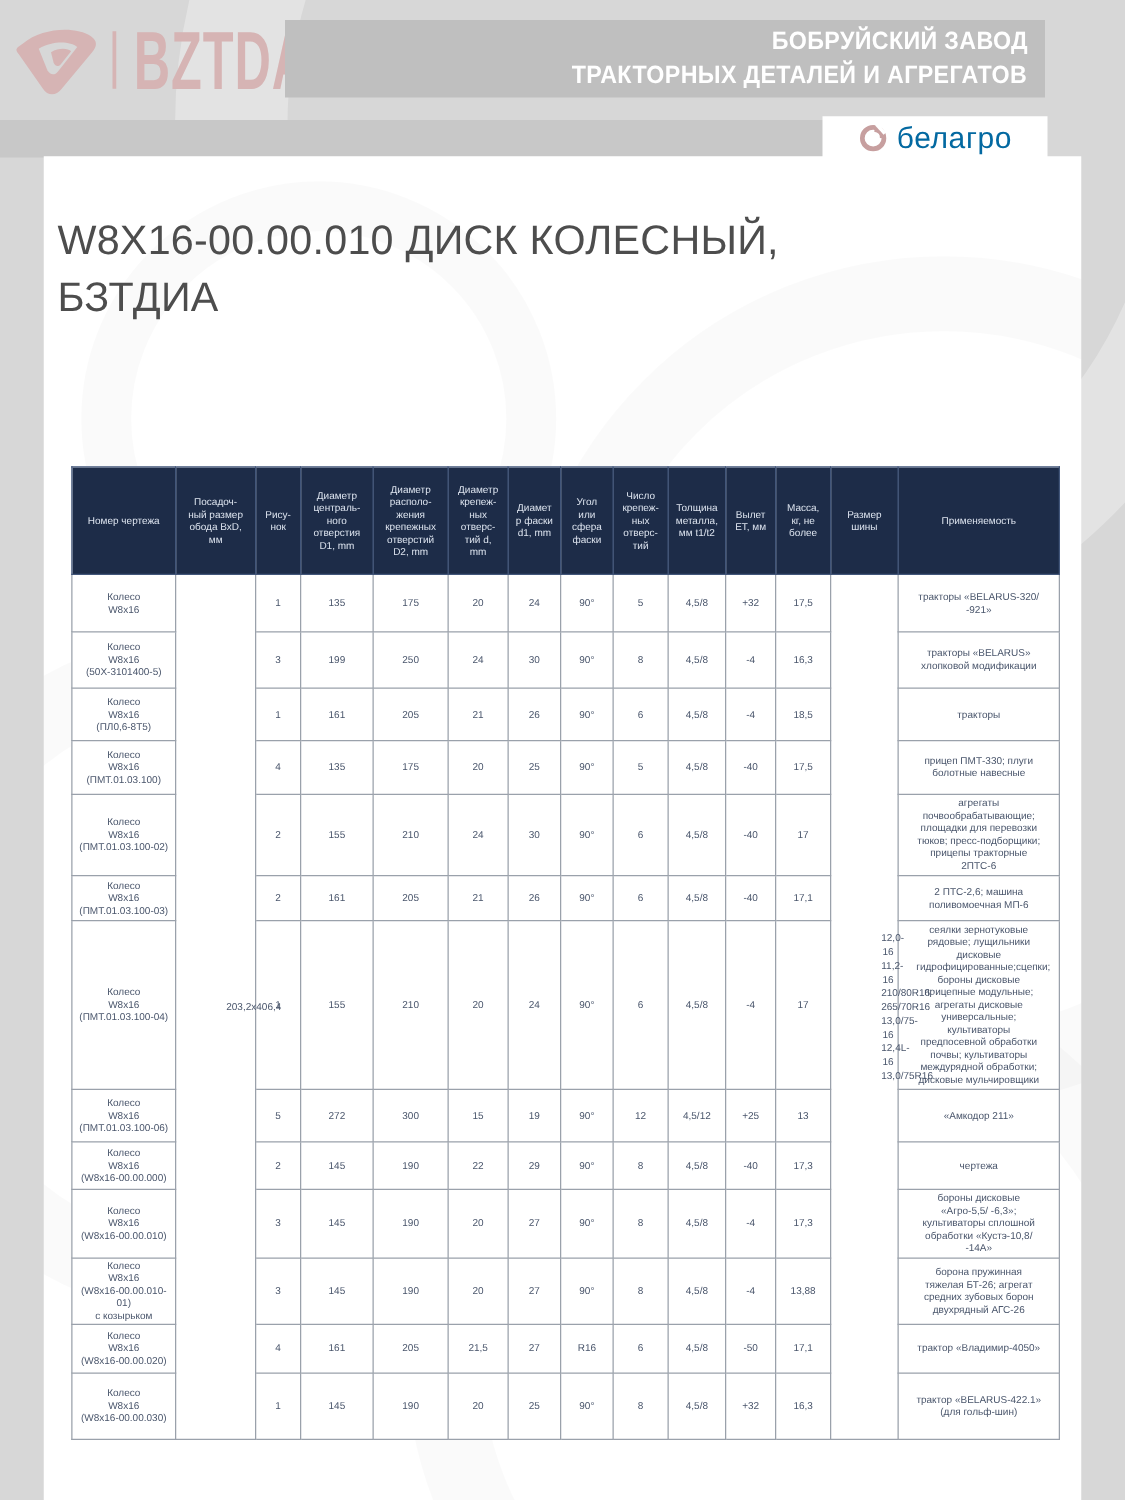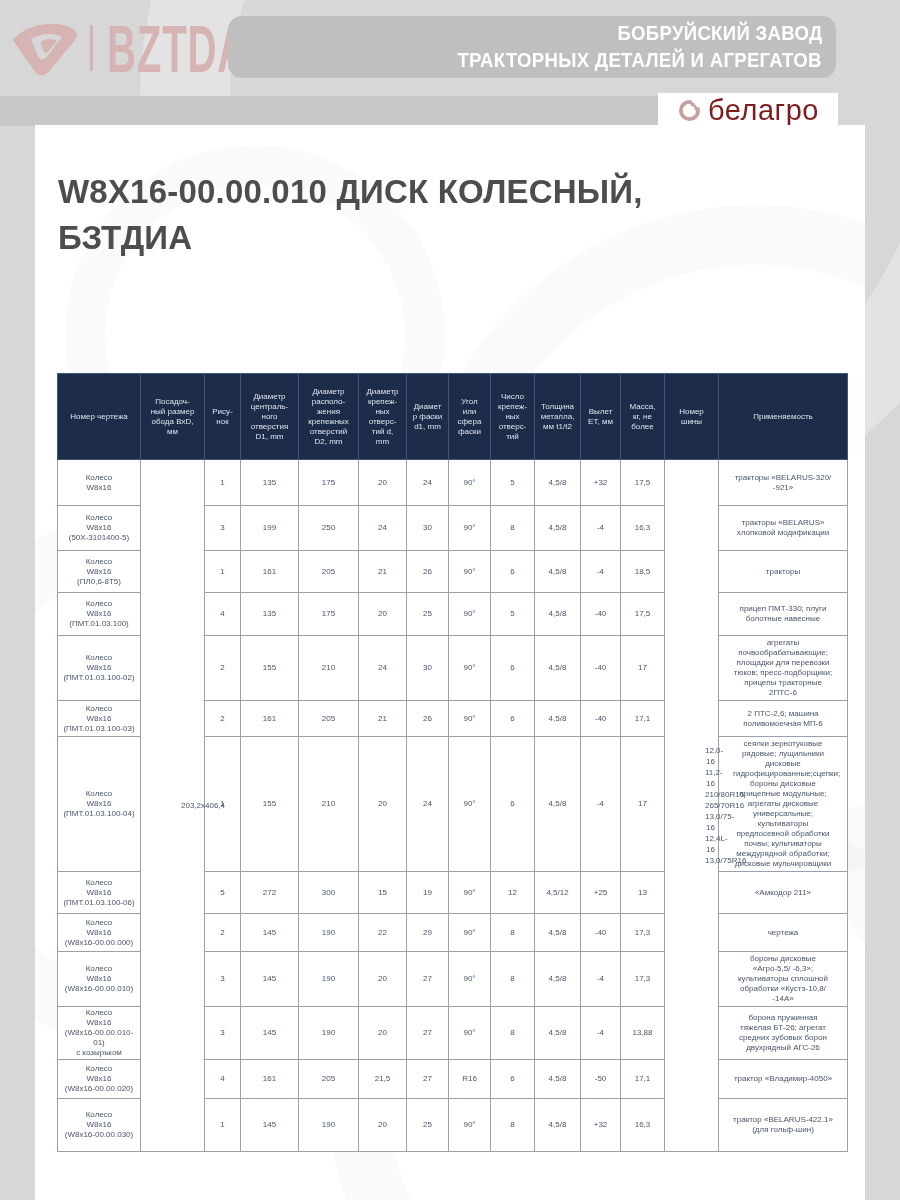--- a/index.html
+++ b/index.html
@@ -16,46 +16,46 @@
   .brand .emblem{width:70px;height:62px;}
   .brand .divider{width:3px;height:46px;background:#d6b4b4;margin:0 14px 0 10px;}
   .brand .brand-text{
     font-size:56px;font-weight:600;color:#d6b4b4;letter-spacing:1px;
     transform:scaleX(0.72) scaleY(1.18);transform-origin:left center;white-space:nowrap;
   }
   .company-box{
     position:absolute;left:228px;top:16px;width:608px;height:62px;
     background:#bfbfbf;color:#ffffff;
     display:flex;flex-direction:column;justify-content:center;align-items:flex-end;
-    padding-right:14px;box-sizing:border-box;border-radius:14px;
+    padding-right:14px;box-sizing:border-box;
   }
   .company-box .l{
     font-weight:bold;font-size:20px;line-height:27px;letter-spacing:.3px;
     transform:scaleX(0.93);transform-origin:right center;white-space:nowrap;
   }
   .gray-band{position:absolute;left:0;top:96px;width:836px;height:30px;background:#c8c8c8;}
   .belagro-box{
     position:absolute;left:658px;top:93px;width:180px;height:35px;background:#ffffff;
     display:flex;align-items:center;justify-content:center;gap:6px;
   }
-  .belagro-text{font-size:29px;color:#7f1d1d;font-weight:500;letter-spacing:.5px;}
+  .belagro-text{font-size:24px;color:#0369a1;font-weight:500;letter-spacing:.5px;}
 
   
   .card{position:absolute;left:35px;top:125px;width:830px;height:1075px;background:#ffffff;overflow:hidden;}
   .wm{position:absolute;border-radius:50%;border:60px solid rgba(0,0,0,0.018);}
   .wm1{width:560px;height:560px;left:380px;top:80px;}
   .wm2{width:430px;height:430px;left:-140px;top:380px;}
   .wm3{width:520px;height:520px;left:290px;top:640px;}
   .wm4{width:300px;height:300px;left:30px;top:20px;border-width:40px;}
   .bg-wm{position:absolute;width:700px;height:700px;left:140px;top:-340px;border-radius:50%;
          border:90px solid rgba(255,255,255,0.30);}
 
   .page-title{
-    position:absolute;left:58px;top:147px;width:640px;
-    font-size:33px;line-height:46px;font-weight:bold;color:#4d4d4d;letter-spacing:.2px;
+    position:absolute;left:46px;top:147px;width:640px;
+    font-size:33px;line-height:46px;font-weight:normal;color:#4d4d4d;letter-spacing:.2px;
   }
 
   
   .tbl-wrap{position:absolute;left:57px;top:373px;}
   table{border-collapse:collapse;table-layout:fixed;width:790px;background:#ffffff;}
   thead th{
     background:#1d2c48;color:#dde4ef;font-weight:normal;font-size:8px;line-height:10px;
     border:1px solid #42567a;vertical-align:middle;text-align:center;
     white-space:pre-line;padding:2px 1px;height:81px;
   }
@@ -175,21 +175,21 @@
 отверс-
 тий</th>
           <th>Толщина
 металла,
 мм t1/t2</th>
           <th>Вылет
 ЕТ, мм</th>
           <th>Масса,
 кг, не
 более</th>
-          <th>Номер
+          <th>Размер
 шины</th>
           <th>Применяемость</th>
         </tr>
       </thead>
       <tbody>
           <tr style="height: 46px;">
             <td class="c name">Колесо
 W8x16</td>
             <td class="c pre" rowspan="13">203,2х406,4</td>
             <td class="c">1</td>

